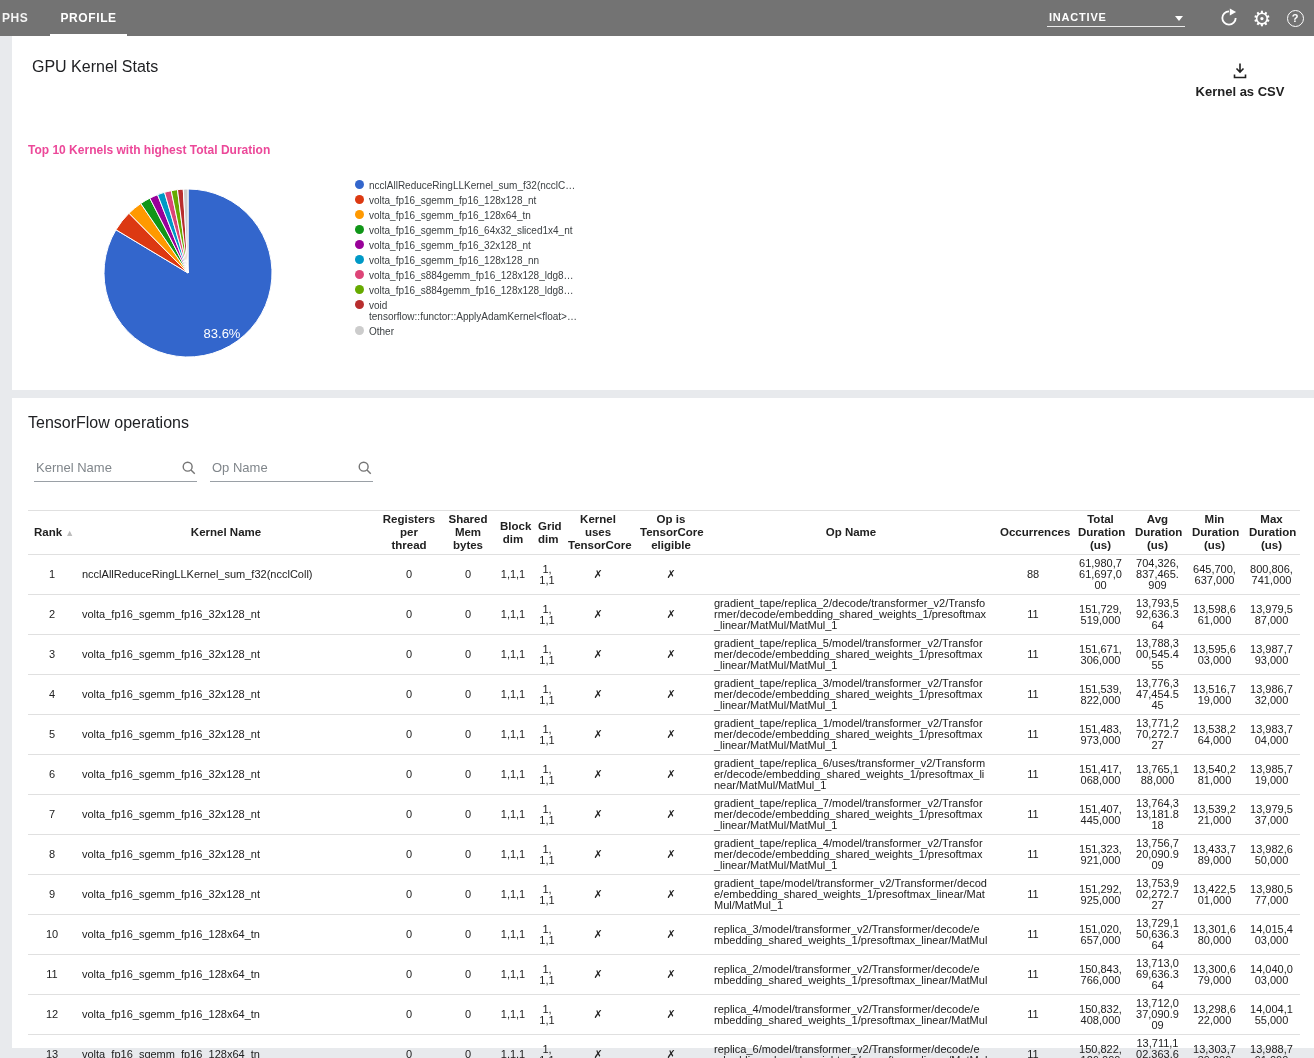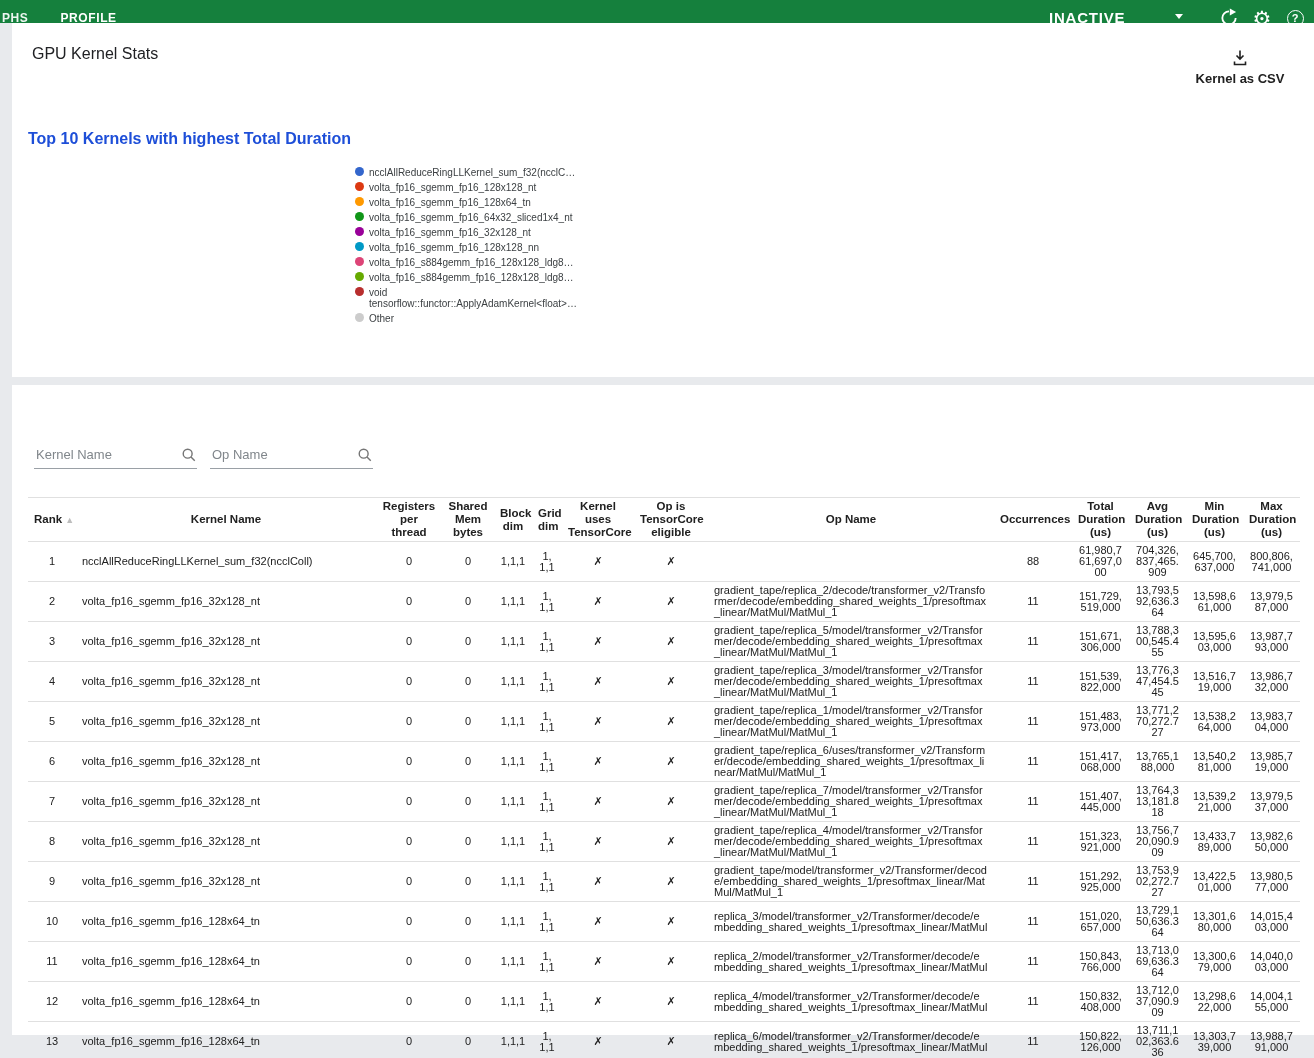--- a/index.html
+++ b/index.html
@@ -1,51 +1,51 @@
 <!DOCTYPE html>
 <html><head>
 <meta charset="utf-8">
 <style>
   * { margin:0; padding:0; box-sizing:border-box; }
   html,body { width:1314px; height:1058px; overflow:hidden; background:#e8eaed;
               font-family:"Liberation Sans", sans-serif; }
 
   
-  .topbar { position:relative; height:23px; background:#15803d; color:#fff; }
+  .topbar { position:relative; height:36px; background:#737373; color:#fff; }
   .tabs { display:flex; height:36px; align-items:stretch; }
   .tab { display:flex; align-items:center; padding:0 16px; font-size:12px; font-weight:700;
          letter-spacing:.6px; color:rgba(255,255,255,.92); cursor:pointer; position:relative; }
   .tab:first-child { padding-left:2px; }
   .tab.active { color:#fff; }
   .tab.active::after { content:""; position:absolute; left:6px; right:6px; bottom:0;
          height:2px; background:#fff; }
   .topbar-right { position:absolute; right:8px; top:0; height:36px; display:flex; align-items:center; }
   .run-select { position:relative; width:138px; margin-right:22px; border-bottom:1px solid rgba(255,255,255,.85);
-         padding:2px 14px 3px 2px; font-size:15px; font-weight:700; letter-spacing:.8px; cursor:pointer; }
+         padding:2px 14px 3px 2px; font-size:11px; font-weight:700; letter-spacing:.8px; cursor:pointer; }
   .run-caret { position:absolute; right:2px; top:7px; width:0; height:0;
          border-left:4px solid transparent; border-right:4px solid transparent; border-top:5px solid #fff; }
   .bar-icon { width:22px; height:22px; margin-left:11px; display:flex; align-items:center;
          justify-content:center; cursor:pointer; }
   .help-circle { width:17px; height:17px; border:1.6px solid #fff; border-radius:50%;
          font-size:11px; font-weight:700; display:flex; align-items:center; justify-content:center; }
   .gear-glyph { font-size:21px; line-height:21px; }
 
   
   .card { background:#fff; margin-left:12px; position:relative; }
   #card-kernel-stats { height:354px; margin-top:0; }
   .card-gap { height:8px; }
   #card-tf-ops { height:650px; }
 
   
   .section-title { font-size:16px; font-weight:400; color:#202124; }
   #kernel-stats-title { position:absolute; left:20px; top:22px; }
   .export-btn { position:absolute; right:14px; top:26px; width:120px; text-align:center;
          cursor:pointer; color:#212121; }
   .export-btn .label { font-size:13px; font-weight:700; margin-top:4px; }
-  .chart-title { position:absolute; left:16px; top:107px; font-size:16px; font-weight:700; color:#1d4ed8; }
+  .chart-title { position:absolute; left:16px; top:107px; font-size:12px; font-weight:700; color:#ec4899; }
 
   .pie-wrap { position:absolute; left:86px; top:147px; width:180px; height:180px; }
   .pie-label { position:absolute; left:124px; top:150px; transform:translate(-50%,-50%);
          color:#fff; font-size:13px; }
   .legend { position:absolute; left:343px; top:144px; list-style:none; width:232px; }
   .legend li { display:flex; margin-bottom:4px; line-height:9.5px; }
   .legend .dot { flex:0 0 9px; width:9px; height:9px; border-radius:50%; margin:0 5px 0 0; }
   .legend .lbl { font-size:10px; color:#3c4043; line-height:11px; max-width:215px; }
 
   
@@ -106,20 +106,35 @@
   <div class="export-btn">
     <svg width="18" height="18" viewBox="0 0 18 18" style="margin:0 auto;">
       <path d="M9 1.5 v8.5 M5.5 6.5 L9 10 l3.5 -3.5" fill="none" stroke="#212121" stroke-width="1.6"></path>
       <path d="M3.5 12.5 v3 h11 v-3" fill="none" stroke="#212121" stroke-width="1.6"></path>
     </svg>
     <div class="label">Kernel as CSV</div>
   </div>
 
   <div class="chart-title">Top 10 Kernels with highest Total Duration</div>
 
+  <div class="pie-wrap">
+    <svg id="pie-svg" width="180" height="180" viewBox="0 0 180 180">
+        <path d="M90 90 L 90.00 6.00 A 84 84 0 1 1 17.97 46.79 Z" fill="#3366cc" stroke="#ffffff" stroke-width="1"></path>
+        <path d="M90 90 L 17.97 46.79 A 84 84 0 0 1 30.98 30.23 Z" fill="#dc3912" stroke="#ffffff" stroke-width="1"></path>
+        <path d="M90 90 L 30.98 30.23 A 84 84 0 0 1 42.78 20.53 Z" fill="#ff9900" stroke="#ffffff" stroke-width="1"></path>
+        <path d="M90 90 L 42.78 20.53 A 84 84 0 0 1 51.86 15.16 Z" fill="#109618" stroke="#ffffff" stroke-width="1"></path>
+        <path d="M90 90 L 51.86 15.16 A 84 84 0 0 1 59.57 11.71 Z" fill="#990099" stroke="#ffffff" stroke-width="1"></path>
+        <path d="M90 90 L 59.57 11.71 A 84 84 0 0 1 66.56 9.34 Z" fill="#0099c6" stroke="#ffffff" stroke-width="1"></path>
+        <path d="M90 90 L 66.56 9.34 A 84 84 0 0 1 73.22 7.69 Z" fill="#dd4477" stroke="#ffffff" stroke-width="1"></path>
+        <path d="M90 90 L 73.22 7.69 A 84 84 0 0 1 79.47 6.66 Z" fill="#66aa00" stroke="#ffffff" stroke-width="1"></path>
+        <path d="M90 90 L 79.47 6.66 A 84 84 0 0 1 85.25 6.13 Z" fill="#b82e2e" stroke="#ffffff" stroke-width="1"></path>
+        <path d="M90 90 L 85.25 6.13 A 84 84 0 0 1 90.00 6.00 Z" fill="#cccccc" stroke="#ffffff" stroke-width="1"></path>
+      </svg>
+    <div class="pie-label">83.6%</div>
+  </div>
 
   <ul class="legend" id="pie-legend">
       <li>
         <span class="dot" style="background: rgb(51, 102, 204);"></span>
         <span class="lbl">ncclAllReduceRingLLKernel_sum_f32(ncclC…</span>
       </li>
       <li>
         <span class="dot" style="background: rgb(220, 57, 18);"></span>
         <span class="lbl">volta_fp16_sgemm_fp16_128x128_nt</span>
       </li>
@@ -154,20 +169,21 @@
       <li>
         <span class="dot" style="background: rgb(204, 204, 204);"></span>
         <span class="lbl">Other</span>
       </li>
     </ul>
 </div>
 
 <div class="card-gap"></div>
 
 <div class="card" id="card-tf-ops">
+  <div class="section-title" id="tf-ops-title">TensorFlow operations</div>
 
   <div class="search-row">
     <div class="search-field">
       <input type="text" placeholder="Kernel Name" style="">
       <svg class="search-ico" width="16" height="16" viewBox="0 0 18 18">
         <circle cx="7.5" cy="7.5" r="5" fill="none" stroke="#757575" stroke-width="1.6"></circle>
         <line x1="11.2" y1="11.2" x2="15.5" y2="15.5" stroke="#757575" stroke-width="1.6"></line>
       </svg>
     </div>
     <div class="search-field">

